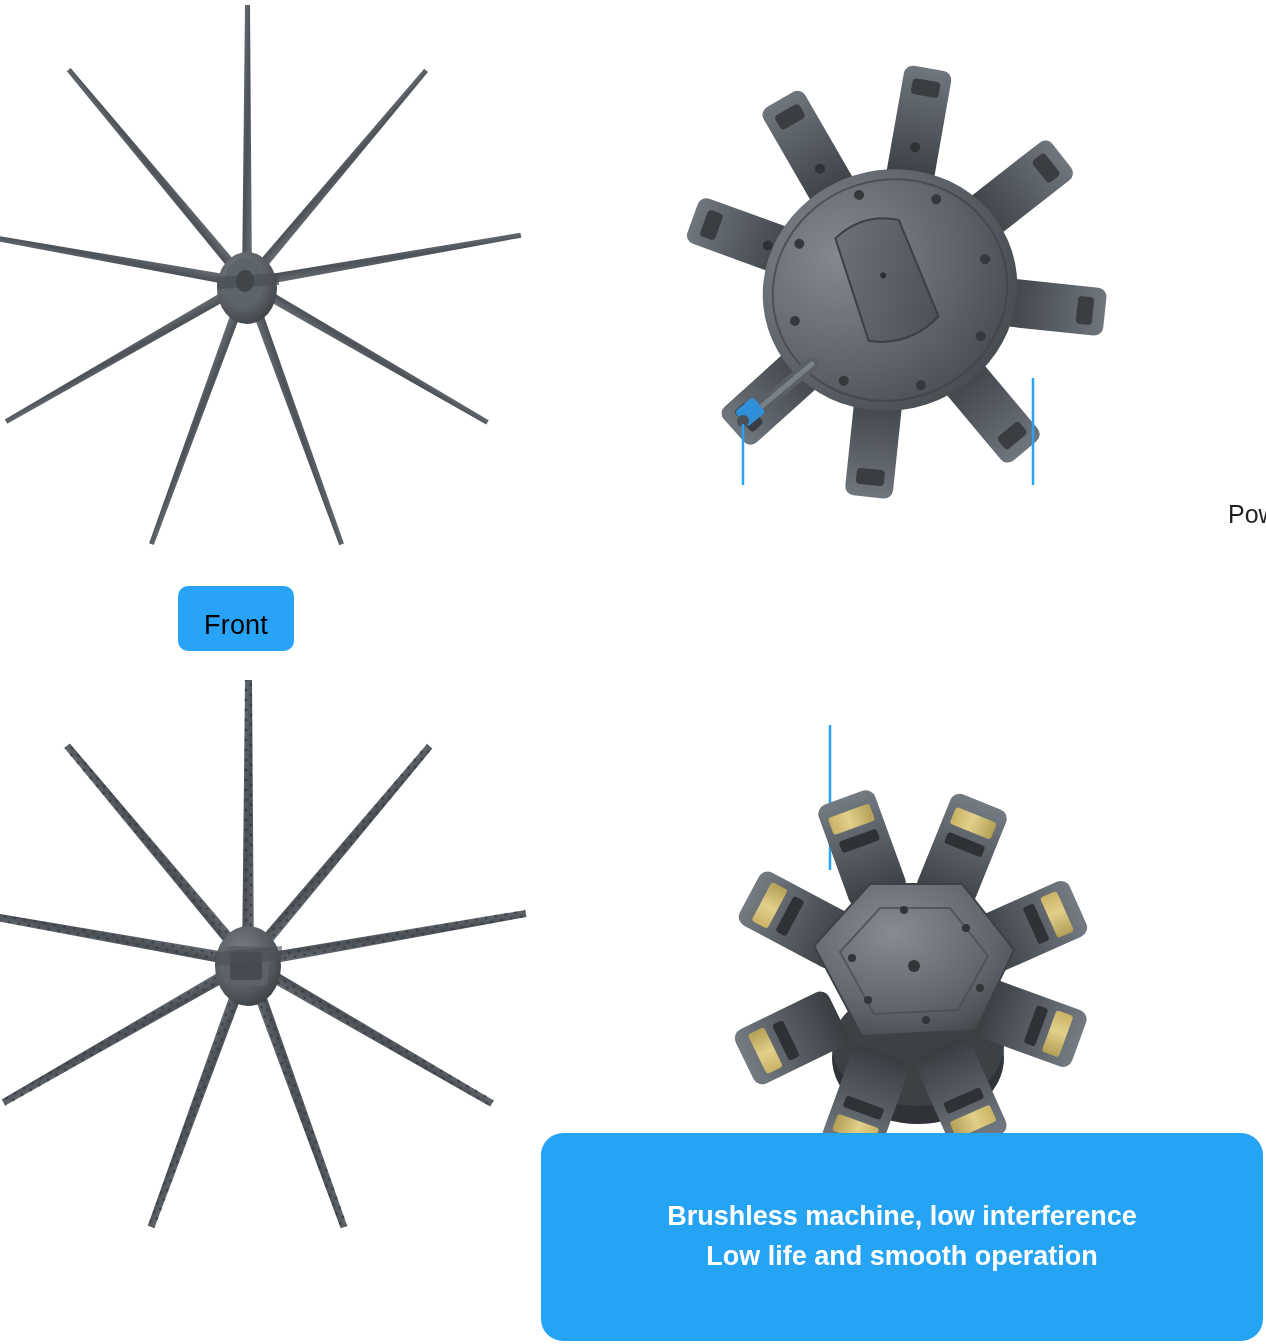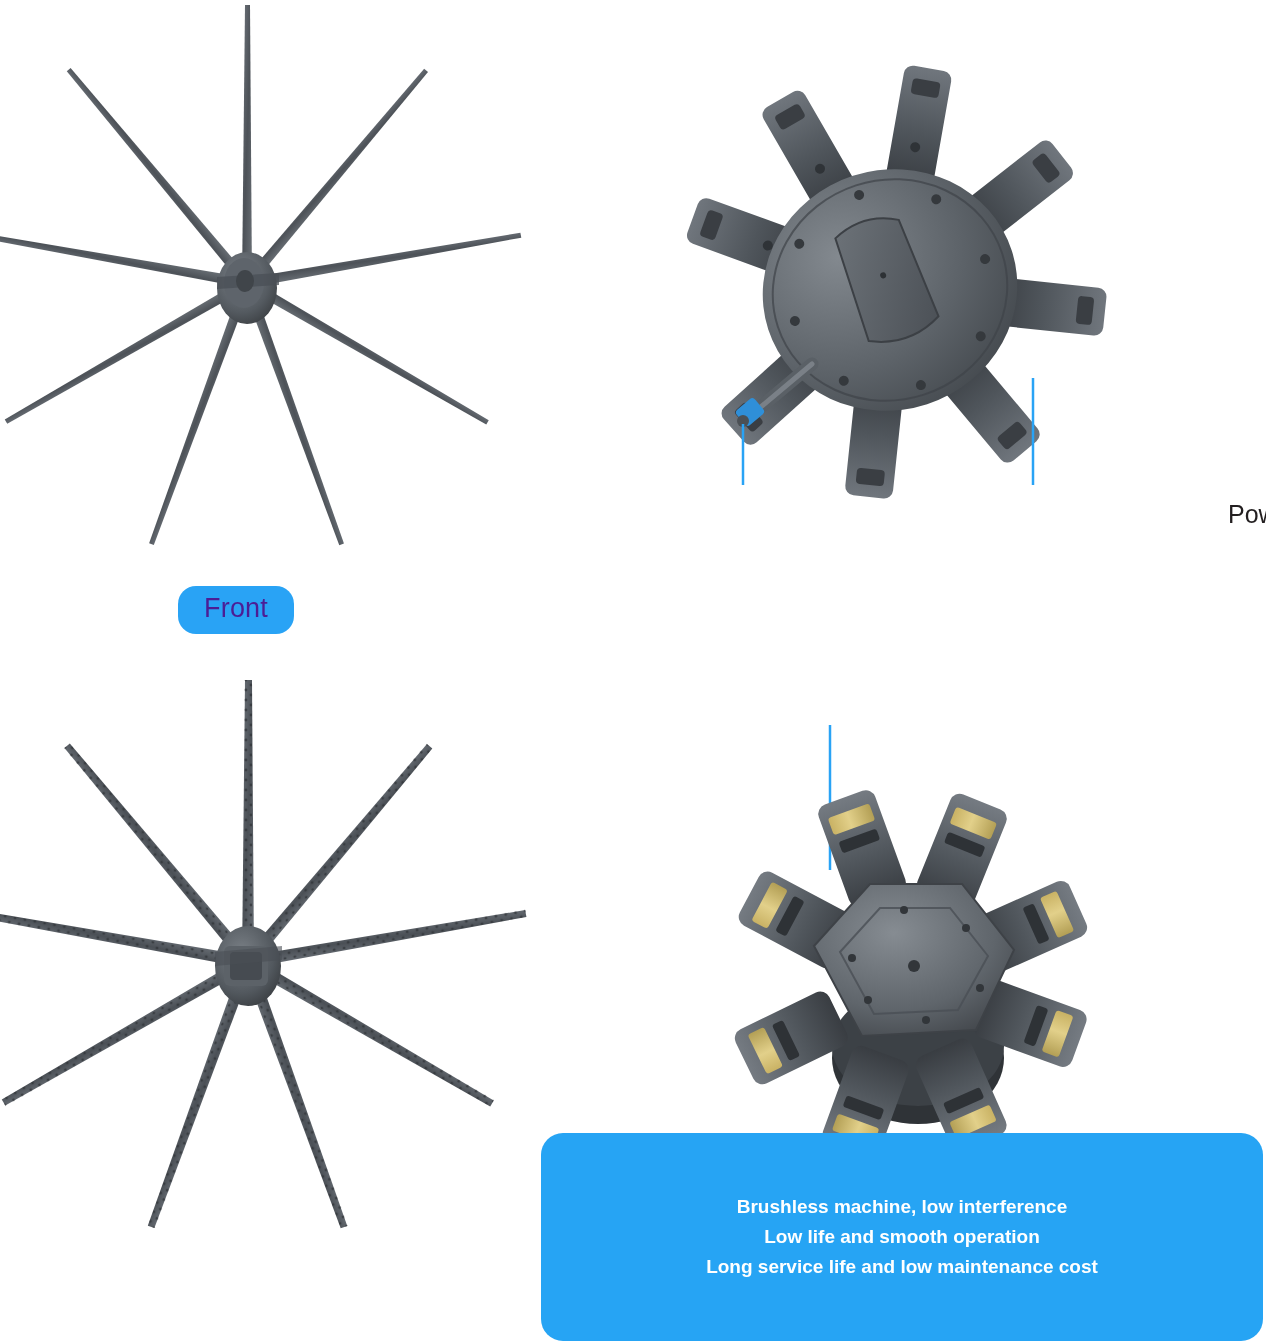--- a/index.html
+++ b/index.html
@@ -20,25 +20,25 @@
   .panel { position: absolute; }
   #panel-front  { left: 0;    top: 0;    width: 540px; height: 650px; }
   #panel-top    { left: 560px; top: 0;   width: 706px; height: 650px; }
   #panel-back   { left: 0;    top: 650px; width: 540px; height: 694px; }
   #panel-bottom { left: 560px; top: 650px; width: 706px; height: 694px; }
 
   
   .pill {
     position: absolute;
     background: #29a3f5;
-    color: #4c1d95;
+    color: #000000;
     font-size: 27px;
     line-height: 1;
-    padding: 9px 26px 12px 26px;
-    border-radius: 18px;
+    padding: 26px 26px 12px 26px;
+    border-radius: 10px;
     white-space: nowrap;
     letter-spacing: .2px;
   }
   #pill-front { left: 178px; top: 586px; }
 
   
   .callout-text {
     position: absolute;
     font-size: 25px;
     color: #231f20;
@@ -58,21 +58,21 @@
     border-radius: 22px;
     color: #ffffff;
     display: flex;
     flex-direction: column;
     align-items: center;
     justify-content: center;
     gap: 6px;
     padding: 10px 14px;
   }
   #feature-box .fline {
-    font-size: 19px;
+    font-size: 27px;
     font-weight: bold;
     line-height: 1.25;
     white-space: nowrap;
   }
 
   svg { display: block; }
 </style>
 </head>
 <body>
 
@@ -378,16 +378,15 @@
           </g>
         </g>
       </g>
     </svg>
     <div class="callout-text" id="label-led-slot">LED Board Fixed Slot</div>
   </div>
 
   <div id="feature-box">
     <div class="fline">Brushless machine, low interference</div>
     <div class="fline">Low life and smooth operation</div>
-    <div class="fline">Long service life and low maintenance cost</div>
   </div>
 
 </div>
 
 </body></html>

